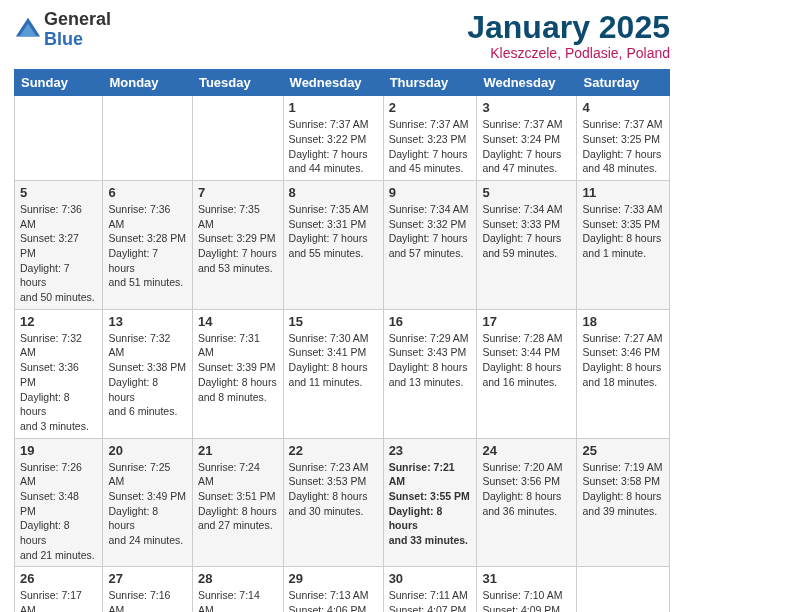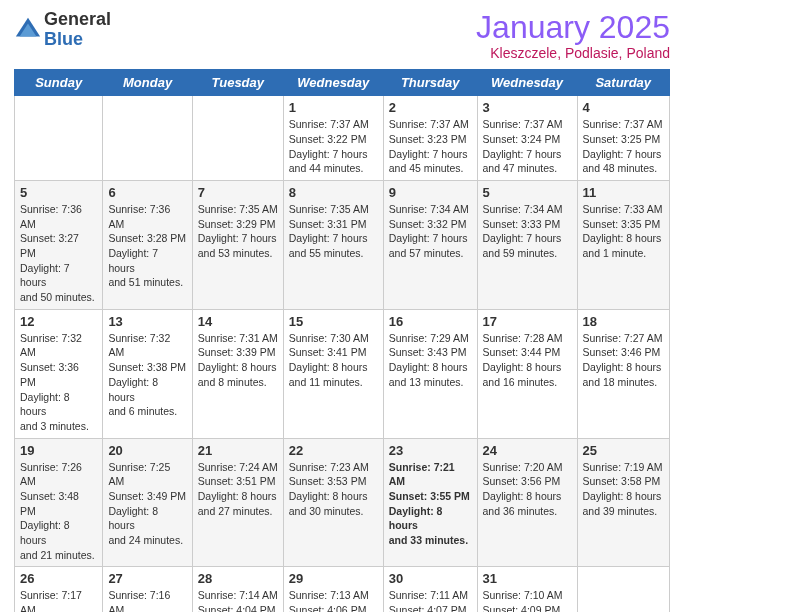--- a/index.html
+++ b/index.html
@@ -43,42 +43,41 @@
     .logo-icon {
       width: 28px;
       height: 28px;
       margin-right: 2px;
     }
     .title-section {
       text-align: right;
     }
     .month-title {
       font-size: 32px;
-      font-weight: normal;
-      color: #8b5cf6;
+      font-weight: bold;
+      color: #0c4a6e;
       line-height: 1.1;
       text-align: center;
     }
     .subtitle {
       font-size: 14px;
       color: #be185d;
     }
     .calendar {
       width: 100%;
       border-collapse: collapse;
       border: 1px solid #ccc;
     }
     .calendar th {
       background-color: #2e6db4;
       color: white;
-      text-align: center;
+      text-align: left;
       padding: 5px 6px;
       font-size: 13px;
       border: 1px solid #2e6db4;
-      font-style: italic;
     }
     .calendar td {
       border: 1px solid #ccc;
       vertical-align: top;
       padding: 4px 5px;
       width: 113px;
       min-height: 70px;
       background: #fff;
     }
     .calendar tr:nth-child(even) td {

